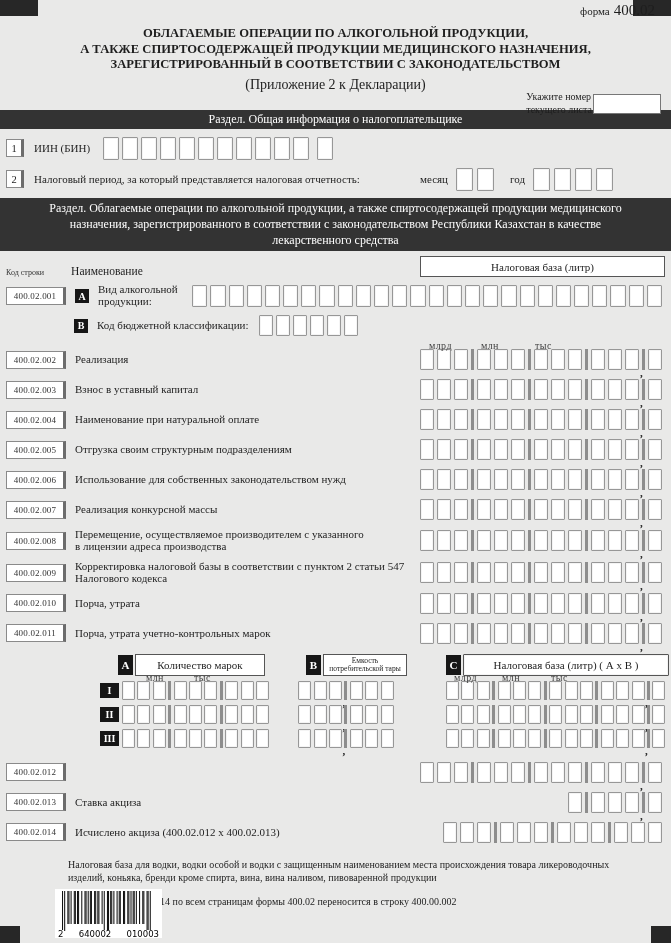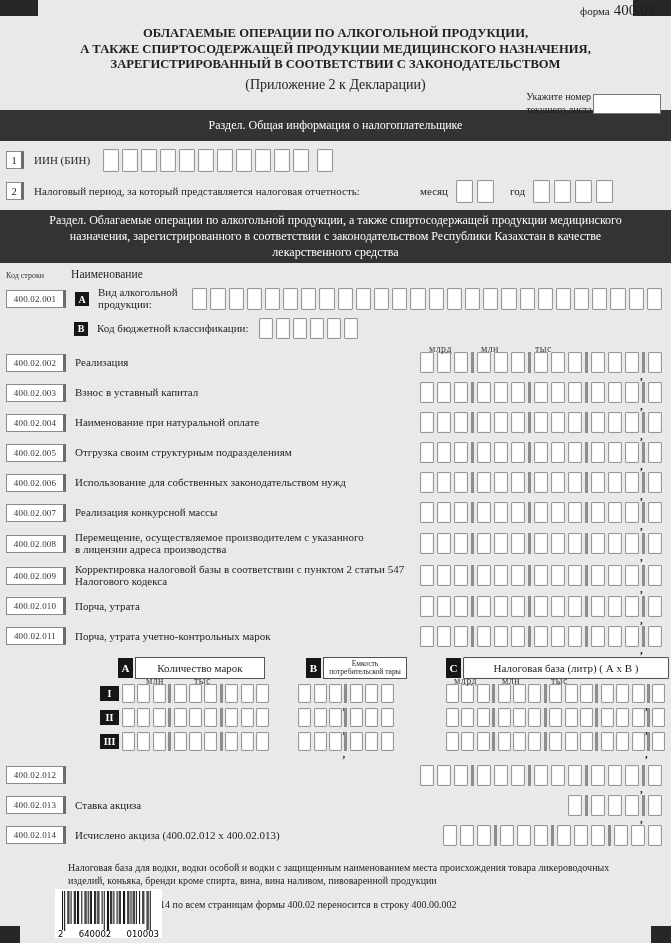--- a/index.html
+++ b/index.html
@@ -14,21 +14,21 @@
   .form-no{position:absolute;top:2px;right:16px;font-size:11px;}
   .form-no b{font-size:15px;font-weight:normal;margin-left:4px;}
 
   .title{margin:0;padding-top:26px;text-align:center;font-weight:bold;font-size:12.6px;line-height:1.24;}
   .subtitle{text-align:center;font-size:14px;margin-top:4px;}
 
   .sheet{position:absolute;top:91px;right:10px;display:flex;align-items:center;gap:1px;}
   .sheet-note{font-size:10px;line-height:1.25;text-align:left;}
   .sheet-input{width:66px;height:18px;background:#fff;border:1px solid #777;}
 
-  .bar{background:#333;color:#fff;text-align:center;font-size:12px;line-height:1.3;padding:8px 8px;}
+  .bar{background:#333;color:#fff;text-align:center;font-size:12px;line-height:1.3;padding:2px 8px;}
   .bar1{margin-top:17px;}
   .bar2{margin-top:7px;padding:3px 8px;}
   .bar2 .inner{max-width:600px;margin:0 auto;}
 
   
   .frow{display:flex;align-items:center;margin:0 6px 8px 6px;min-height:22px;}
   .grow{flex:1;}
   .numbox{width:14px;height:16px;background:#fff;border:1px solid #8a8a8a;border-right:3px solid #6c6c6c;
           display:flex;align-items:center;justify-content:center;font-size:10.5px;flex:none;}
   .codebox{width:56px;height:16px;background:#fff;border:1px solid #8a8a8a;border-right:3px solid #6c6c6c;
@@ -164,20 +164,21 @@
       </div>
   </div>
 
   <div class="bar bar2">
     <div class="inner">Раздел. Облагаемые операции по алкогольной продукции, а также спиртосодержащей продукции медицинского назначения, зарегистрированного в соответствии с законодательством Республики Казахстан в качестве лекарственного средства</div>
   </div>
 
   <div class="colhead">
     <div class="col-code">Код строки</div>
     <div class="col-name">Наименование</div>
+    <div class="basebox">Налоговая база (литр)</div>
   </div>
 
   <div class="frow" style="margin-bottom:7px">
     <div class="codebox">400.02.001</div>
     <div class="blet" style="margin-left:9px">А</div>
     <div class="rlabel">Вид алкогольной продукции:</div>
     <div class="cf w13" style="margin-left:auto">
         <span class="c"></span>
         <span class="c"></span>
         <span class="c"></span>

